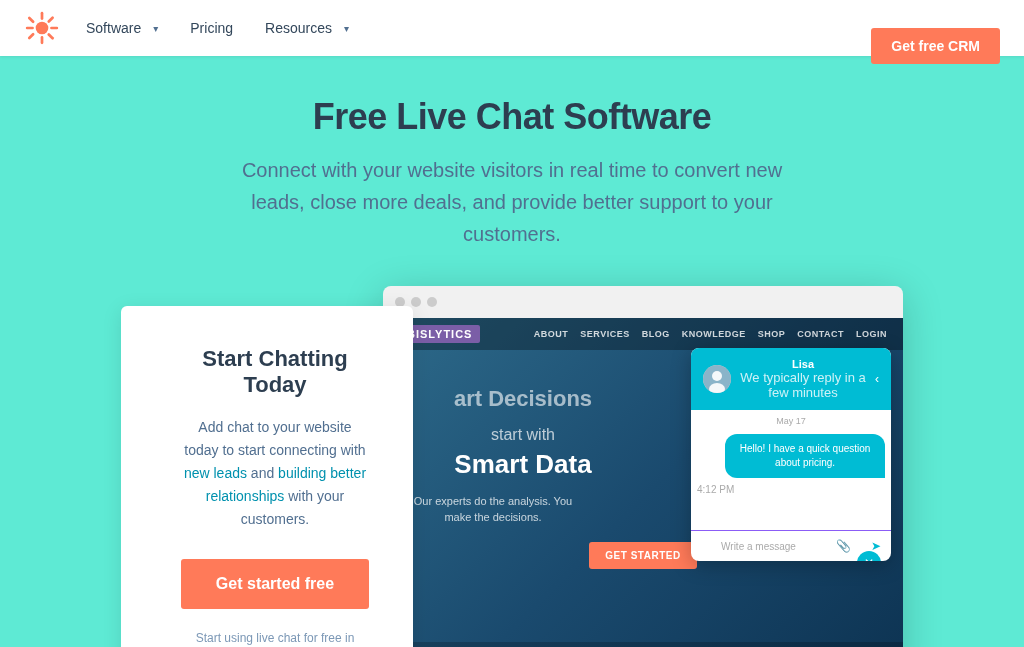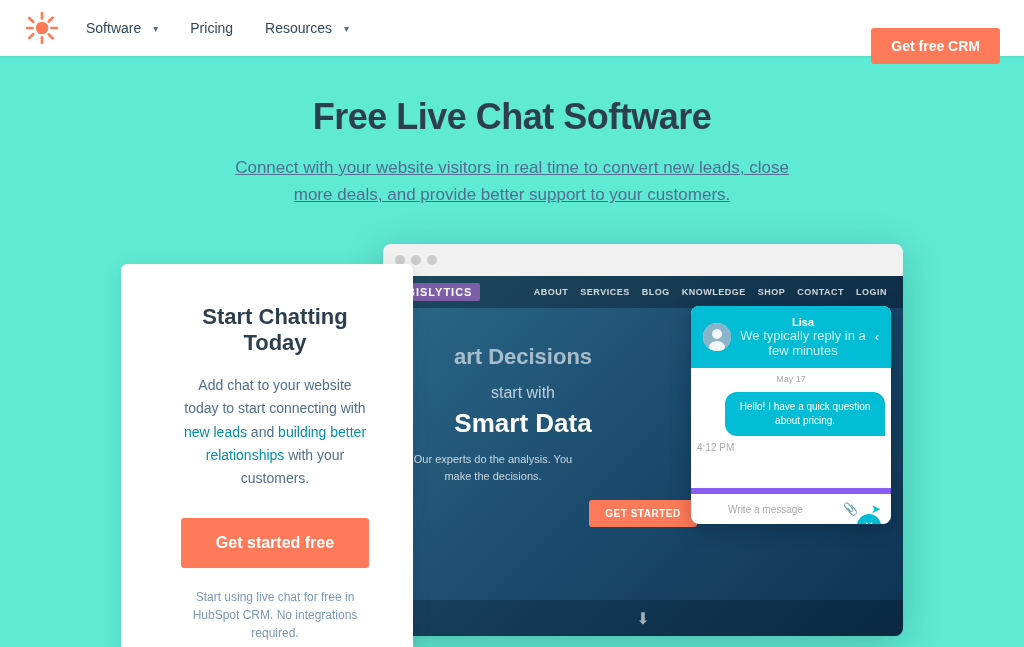--- a/index.html
+++ b/index.html
@@ -70,26 +70,25 @@
       position: relative;
     }
     .hero-title {
       font-size: 36px;
       font-weight: 700;
       color: #2d3e50;
       margin-bottom: 16px;
       letter-spacing: -0.5px;
     }
     .hero-subtitle {
-      font-size: 17px;
+      font-size: 20px;
       color: #516f90;
       line-height: 1.6;
       max-width: 580px;
       margin: 0 auto 36px auto;
-      text-decoration: underline;
     }
 
     
     .content-area {
       display: flex;
       justify-content: center;
       align-items: flex-start;
       position: relative;
       padding: 0 60px;
       gap: 0;
@@ -314,25 +313,25 @@
       margin-left: auto;
       border-radius: 12px 12px 0 12px;
     }
     .chat-time {
       text-align: left;
       font-size: 10px;
       color: #aaa;
       margin-top: 2px;
     }
     .chat-input-bar {
-      border-top: 6px solid #8b5cf6;
+      border-top: 1px solid #8b5cf6;
       padding: 8px 10px;
       display: flex;
       align-items: center;
-      gap: 13px;
+      gap: 20px;
     }
     .chat-input-placeholder {
       flex: 1;
       font-size: 10px;
       color: #aaa;
     }
     .chat-attach-icon {
       font-size: 12px;
       color: #aaa;
     }

